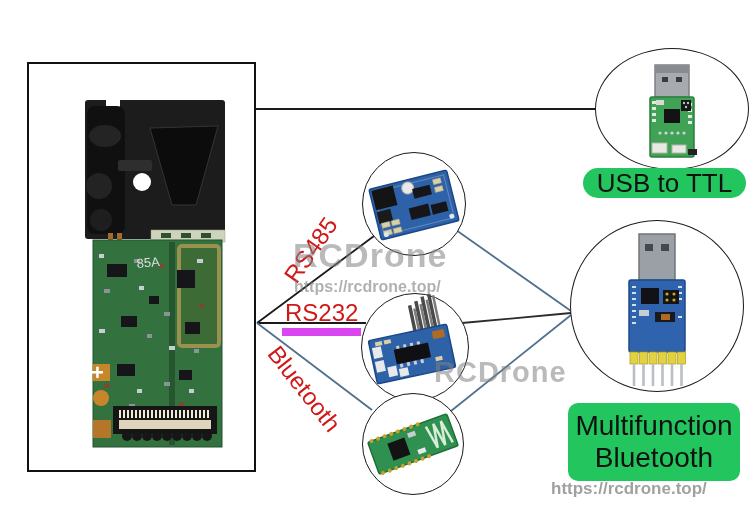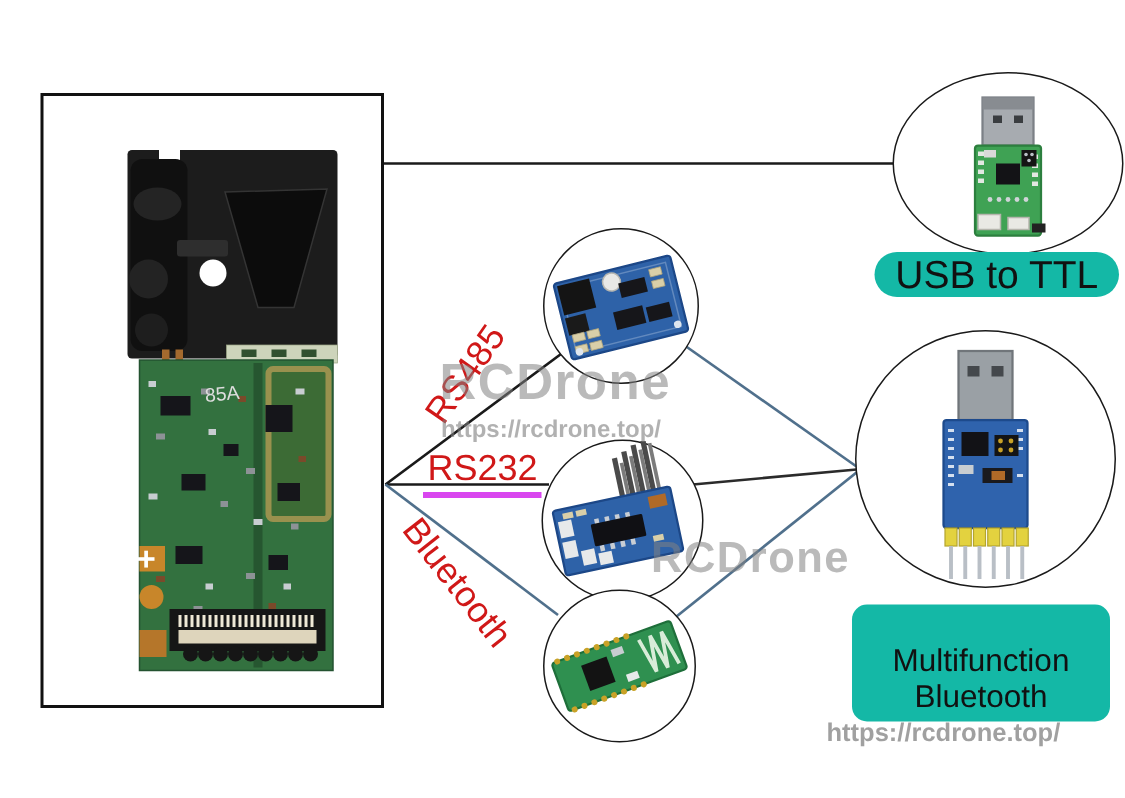--- a/index.html
+++ b/index.html
@@ -18,29 +18,29 @@
   }
   #c-rs485{left:362px;top:152px;width:102px;height:102px;}
   #c-rs232{left:361px;top:293px;width:106px;height:106px;}
   #c-bt{left:362px;top:393px;width:100px;height:100px;}
   #c-usbttl{left:595px;top:48px;width:152px;height:120px;}
   #c-multi{left:570px;top:220px;width:172px;height:170px;}
   .iface-label{
     position:absolute;z-index:3;color:#d01818;font-size:24px;white-space:nowrap;
   }
   #l-rs485{left:311px;top:250px;transform:translate(-50%,-50%) rotate(-55deg);}
-  #l-rs232{left:282px;top:299px;border-bottom:4px solid #d946ef;padding:0 3px 1px 3px;}
+  #l-rs232{left:282px;top:299px;border-bottom:8px solid #d946ef;padding:0 3px 1px 3px;}
   #l-bt{left:304px;top:389px;transform:translate(-50%,-50%) rotate(52deg);}
   .yellow-label{
-    position:absolute;z-index:3;background:#14b8a6;color:#111;border-radius:12px;
+    position:absolute;z-index:3;background:#22c55e;color:#111;border-radius:12px;
     display:flex;align-items:center;justify-content:center;text-align:center;
   }
   #l-usbttl{left:583px;top:168px;width:163px;height:30px;font-size:26px;border-radius:15px;}
-  #l-multi{left:568px;top:403px;width:172px;height:78px;font-size:21px;
-    flex-direction:column;justify-content:flex-end;padding:4px 0;box-sizing:border-box;border-radius:10px;}
+  #l-multi{left:568px;top:403px;width:172px;height:78px;font-size:28px;
+    flex-direction:column;justify-content:center;padding:4px 0;box-sizing:border-box;border-radius:10px;}
   .wm{position:absolute;z-index:5;font-weight:bold;white-space:nowrap;pointer-events:none;}
   #wm-brand-center{left:293px;top:236px;font-size:34px;color:rgba(130,130,130,0.55);letter-spacing:1px;}
   #wm-url-center{left:294px;top:278px;font-size:16px;color:rgba(125,125,125,0.6);}
   #wm-brand-right{left:434px;top:356px;font-size:29px;color:rgba(130,130,130,0.55);letter-spacing:1px;}
   #wm-url-bottom{left:551px;top:479px;font-size:17px;color:rgba(120,120,120,0.7);}
 </style>
 </head>
 <body>
 
 <div class="canvas">

